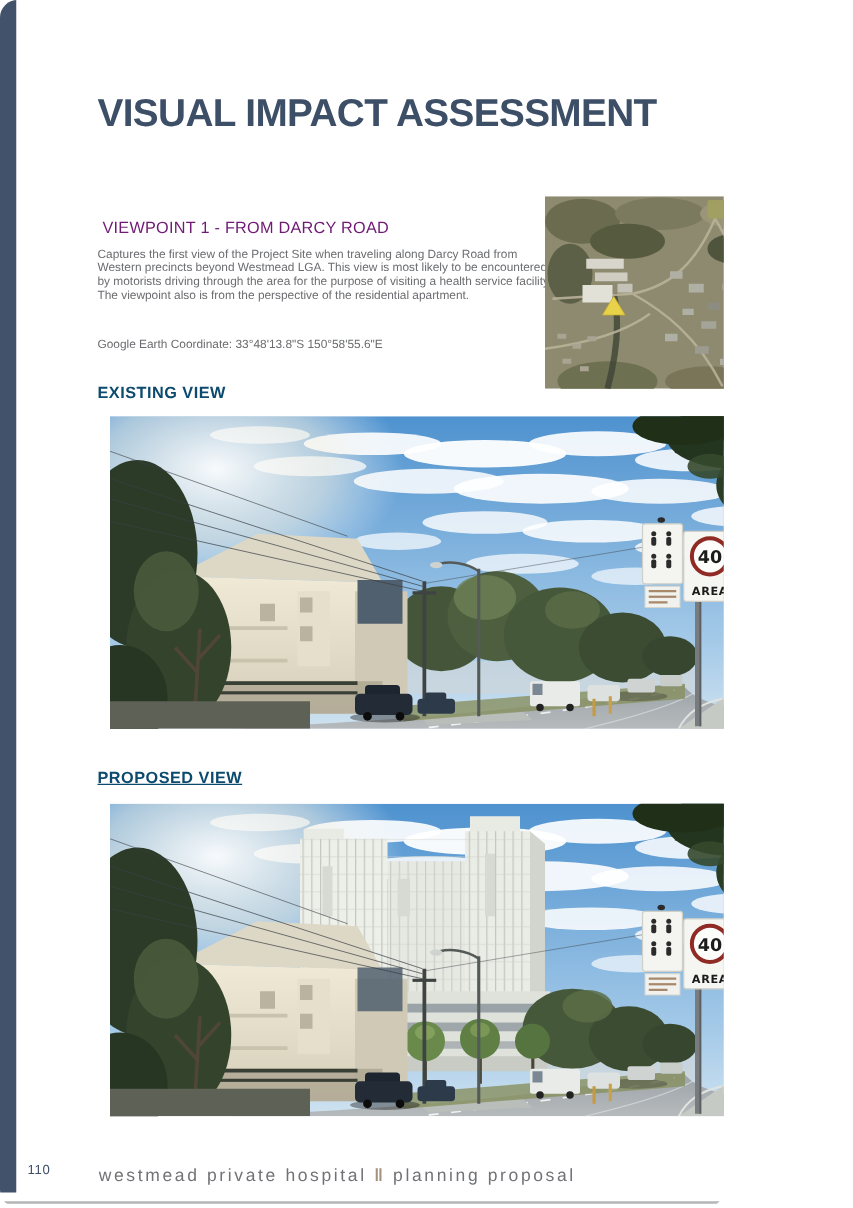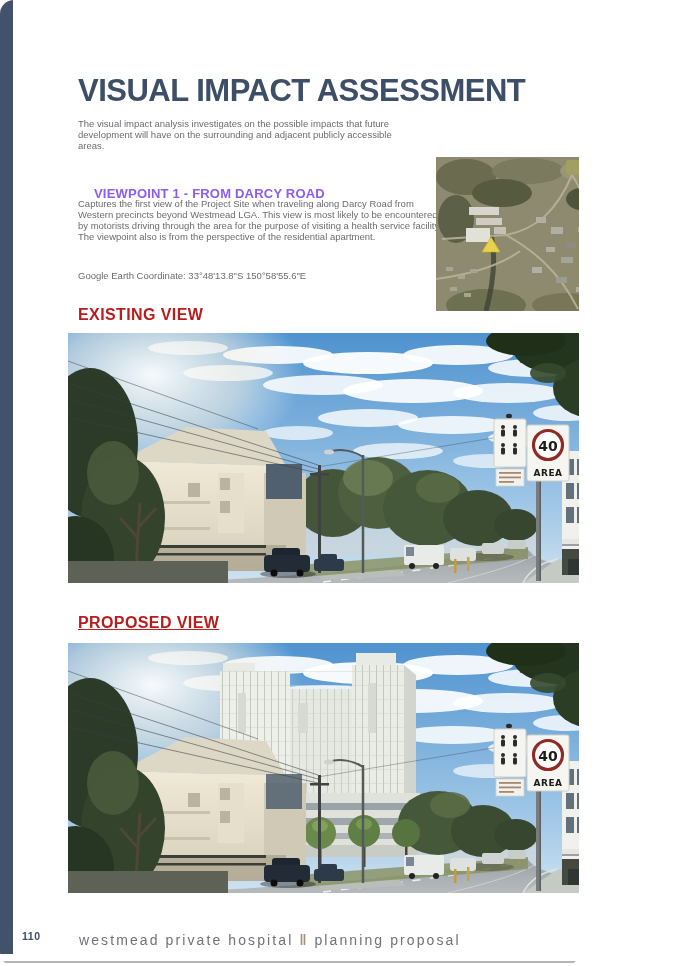--- a/index.html
+++ b/index.html
@@ -3,52 +3,51 @@
 <meta charset="utf-8">
 <style>
   html,body{margin:0;padding:0;background:#ffffff;}
   .page{position:relative;width:579px;height:966px;background:#ffffff;overflow:hidden;
         font-family:"Liberation Sans",sans-serif;border-radius:14px;}
   .left-bar{position:absolute;left:0;top:0;width:13px;height:954px;background:#42526a;}
   .title{position:absolute;left:78px;top:73px;margin:0;font-size:31px;font-weight:700;
          color:#3d4e67;letter-spacing:-0.5px;white-space:nowrap;}
   .intro{position:absolute;left:78px;top:118px;width:324px;margin:0;
          font-size:9.5px;line-height:11px;color:#6b6c6f;}
-  .vp-heading{position:absolute;left:78px;top:170px;margin:16px;font-size:13px;font-weight:700;
-         color:#8b5cf6;letter-spacing:0.2px;white-space:nowrap;}
+  .vp-heading{position:absolute;left:78px;top:170px;margin:4px;font-size:13px;font-weight:400;
+         color:#701a75;letter-spacing:0.2px;white-space:nowrap;}
   .vp-body{position:absolute;left:78px;top:198px;width:370px;margin:0;
          font-size:9.5px;line-height:11px;color:#6b6c6f;}
   .coordinate{position:absolute;left:78px;top:270px;margin:0;font-size:9.5px;color:#6b6c6f;}
   .aerial{position:absolute;left:436px;top:157px;width:172px;height:154px;line-height:0;}
-  .sec-heading{position:absolute;left:78px;margin:0;font-size:16px;font-weight:700;
-         color:#b91c1c;letter-spacing:0.4px;white-space:nowrap;}
+  .sec-heading{position:absolute;left:78px;margin:0;font-size:13px;font-weight:700;
+         color:#0c4a6e;letter-spacing:0.4px;white-space:nowrap;}
   .sec-heading.existing{top:306px;}
   .sec-heading.proposed{top:614px;text-decoration:underline;}
-  .photo{position:absolute;left:68px;width:529px;height:250px;line-height:0;}
+  .photo{position:absolute;left:88px;width:529px;height:250px;line-height:0;}
   .photo.existing-photo{top:333px;}
   .photo.proposed-photo{top:643px;}
   .footer{position:absolute;left:0;top:928px;width:682px;height:22px;}
-  .pagenum{position:absolute;left:22px;top:2px;font-size:10.5px;font-weight:700;
+  .pagenum{position:absolute;left:22px;top:2px;font-size:10.5px;font-weight:400;
          color:#3d4e67;letter-spacing:0.6px;}
   .foot-text{position:absolute;left:79px;top:4px;font-size:14px;color:#717276;
          letter-spacing:2.1px;white-space:nowrap;}
   .sep{color:#a3937e;font-weight:700;margin:0 6px;}
   .bottom-line{position:absolute;left:0;top:961px;width:682px;height:2px;background:#b4b5b7;}
   .right-line{position:absolute;left:680px;top:0;width:2px;height:966px;background:#e2e3e4;}
 </style>
 </head>
 <body>
 
 <div class="page">
 
   <div class="left-bar"></div>
 
   <h1 class="title">VISUAL IMPACT ASSESSMENT</h1>
 
-  <p class="intro">The visual impact analysis investigates on the possible impacts that future development will have on the surrounding and adjacent publicly accessible areas.</p>
 
   <h2 class="vp-heading">VIEWPOINT 1 - FROM DARCY ROAD</h2>
 
   <p class="vp-body">Captures the first view of the Project Site when traveling along Darcy Road from Western precincts beyond Westmead LGA. This view is most likely to be encountered by motorists driving through the area for the purpose of visiting a health service facility. The viewpoint also is from the perspective of the residential apartment.</p>
 
   <p class="coordinate">Google Earth Coordinate: 33°48'13.8"S 150°58'55.6"E</p>
 
   <div class="aerial">
     <svg viewBox="0 0 172 154" width="172" height="154" preserveAspectRatio="none">
       <rect width="172" height="154" fill="#8e8a6f"></rect>

